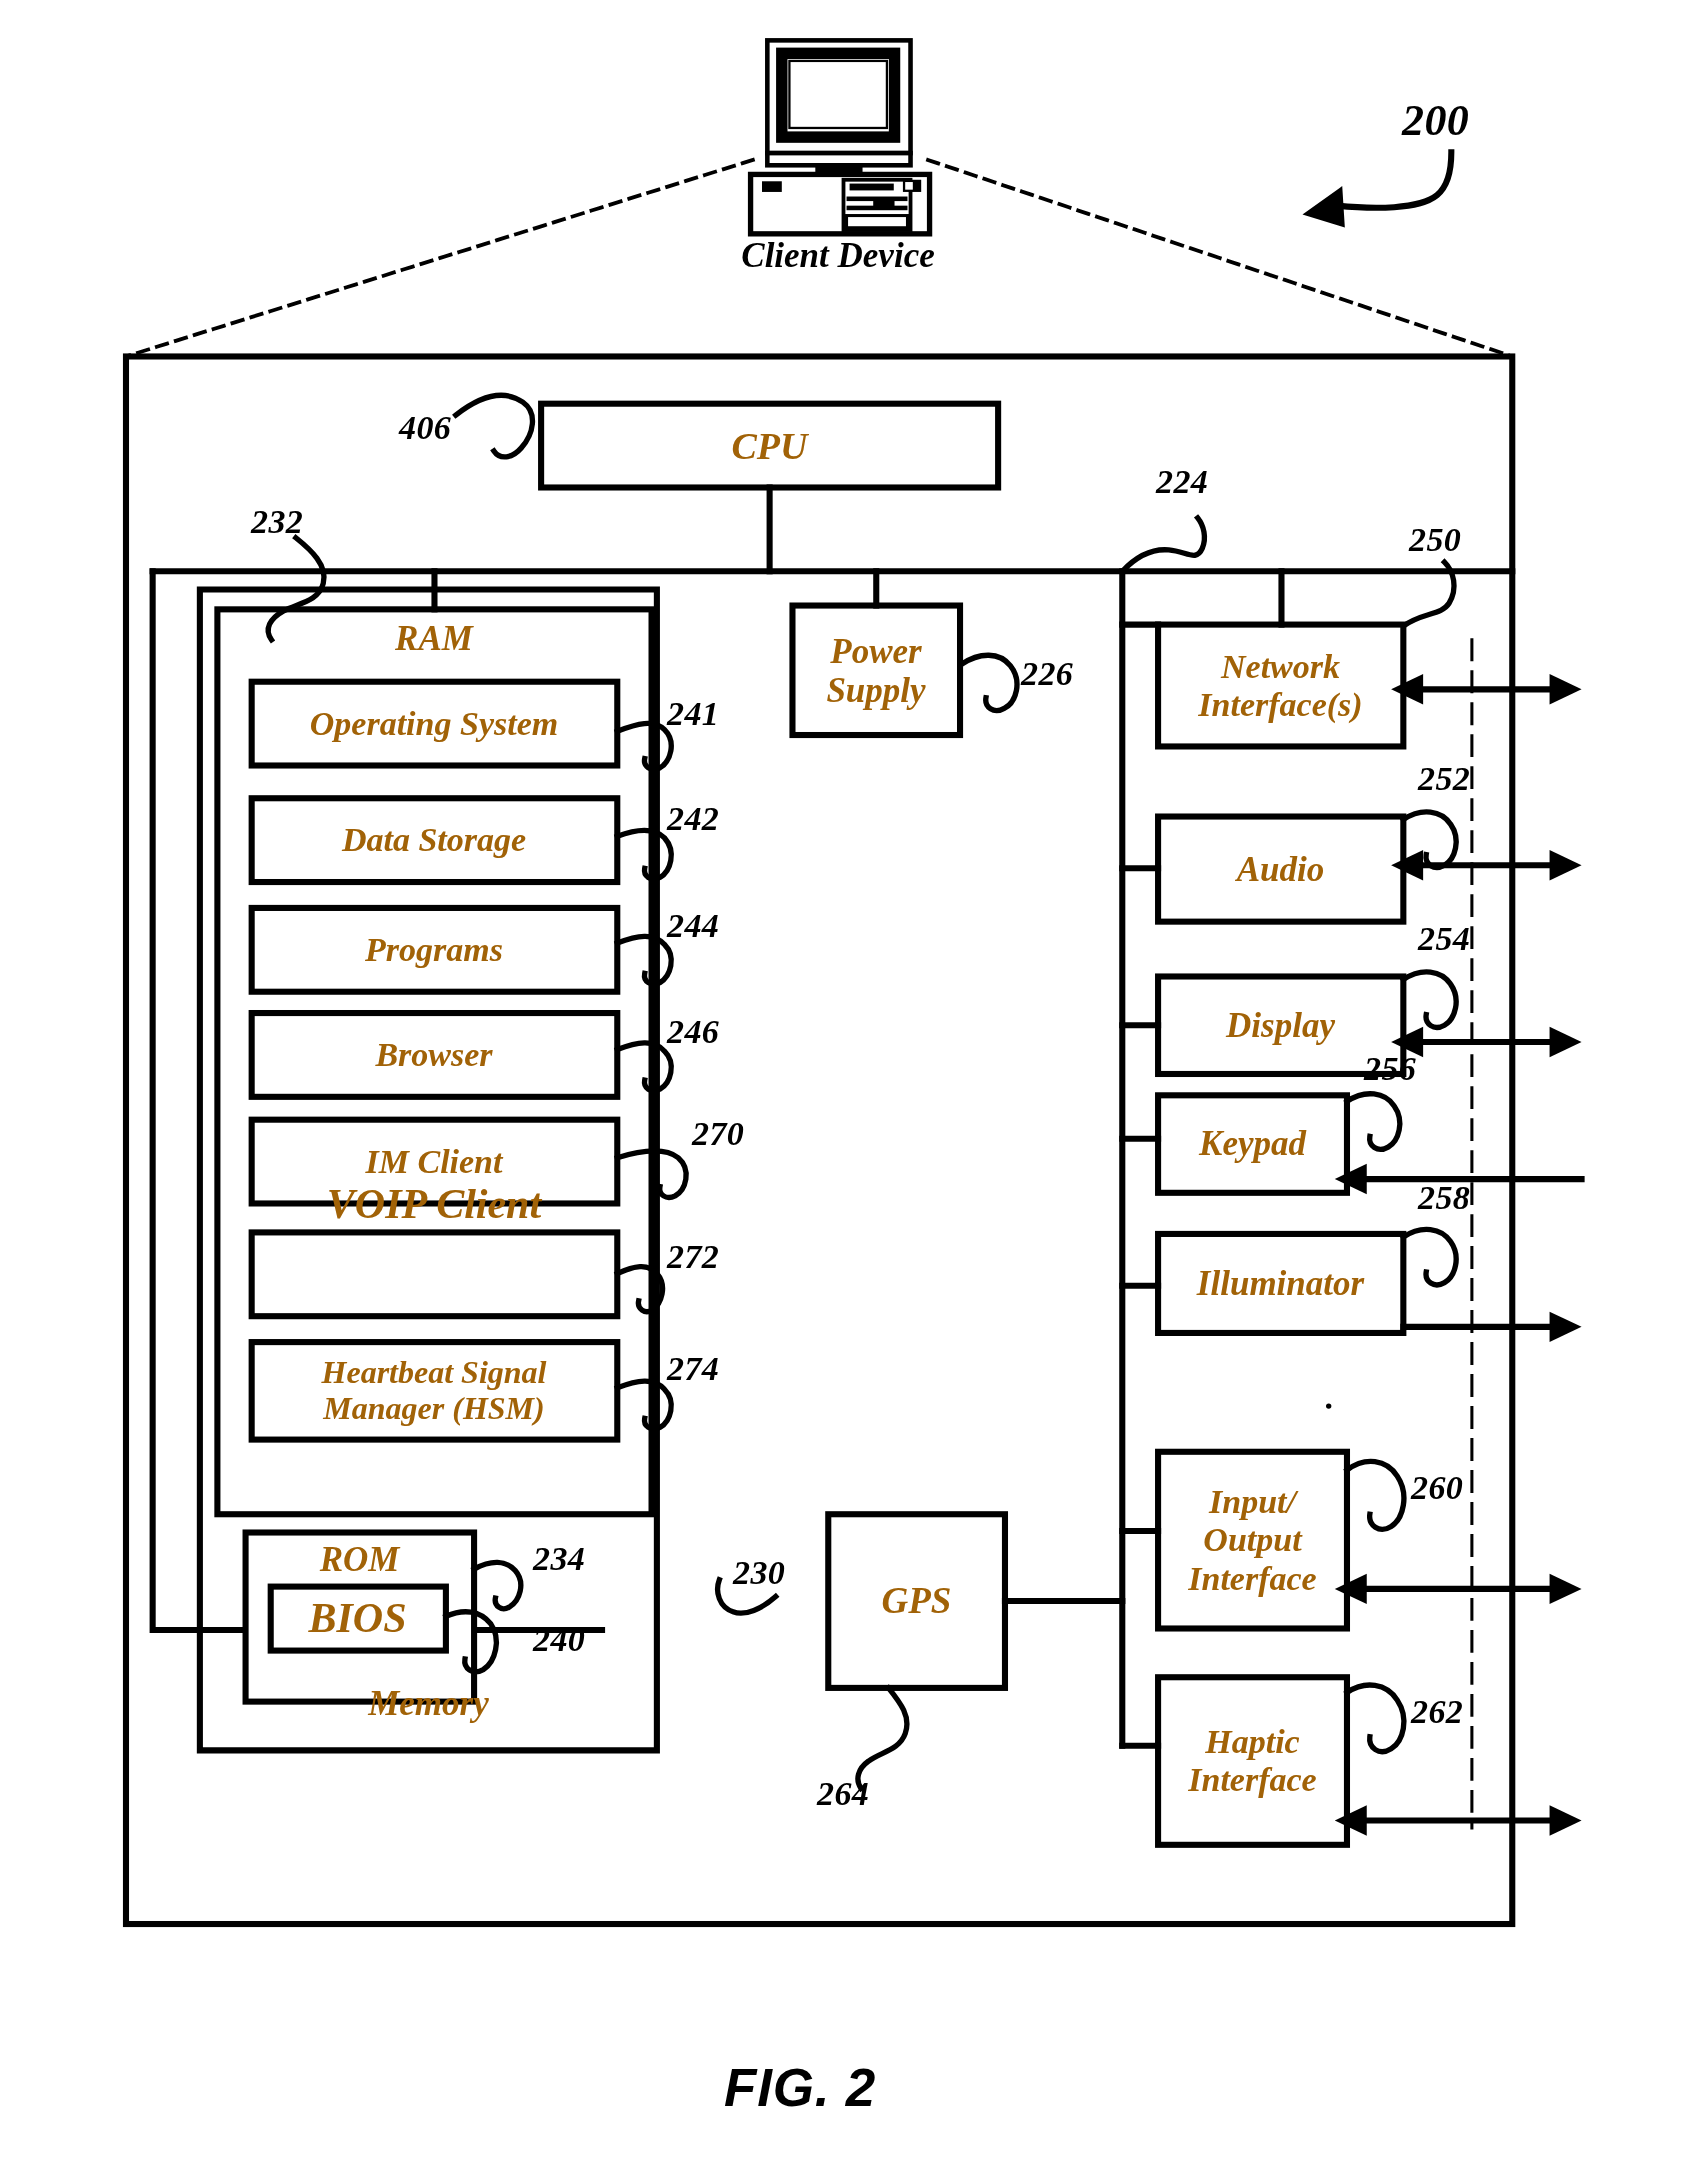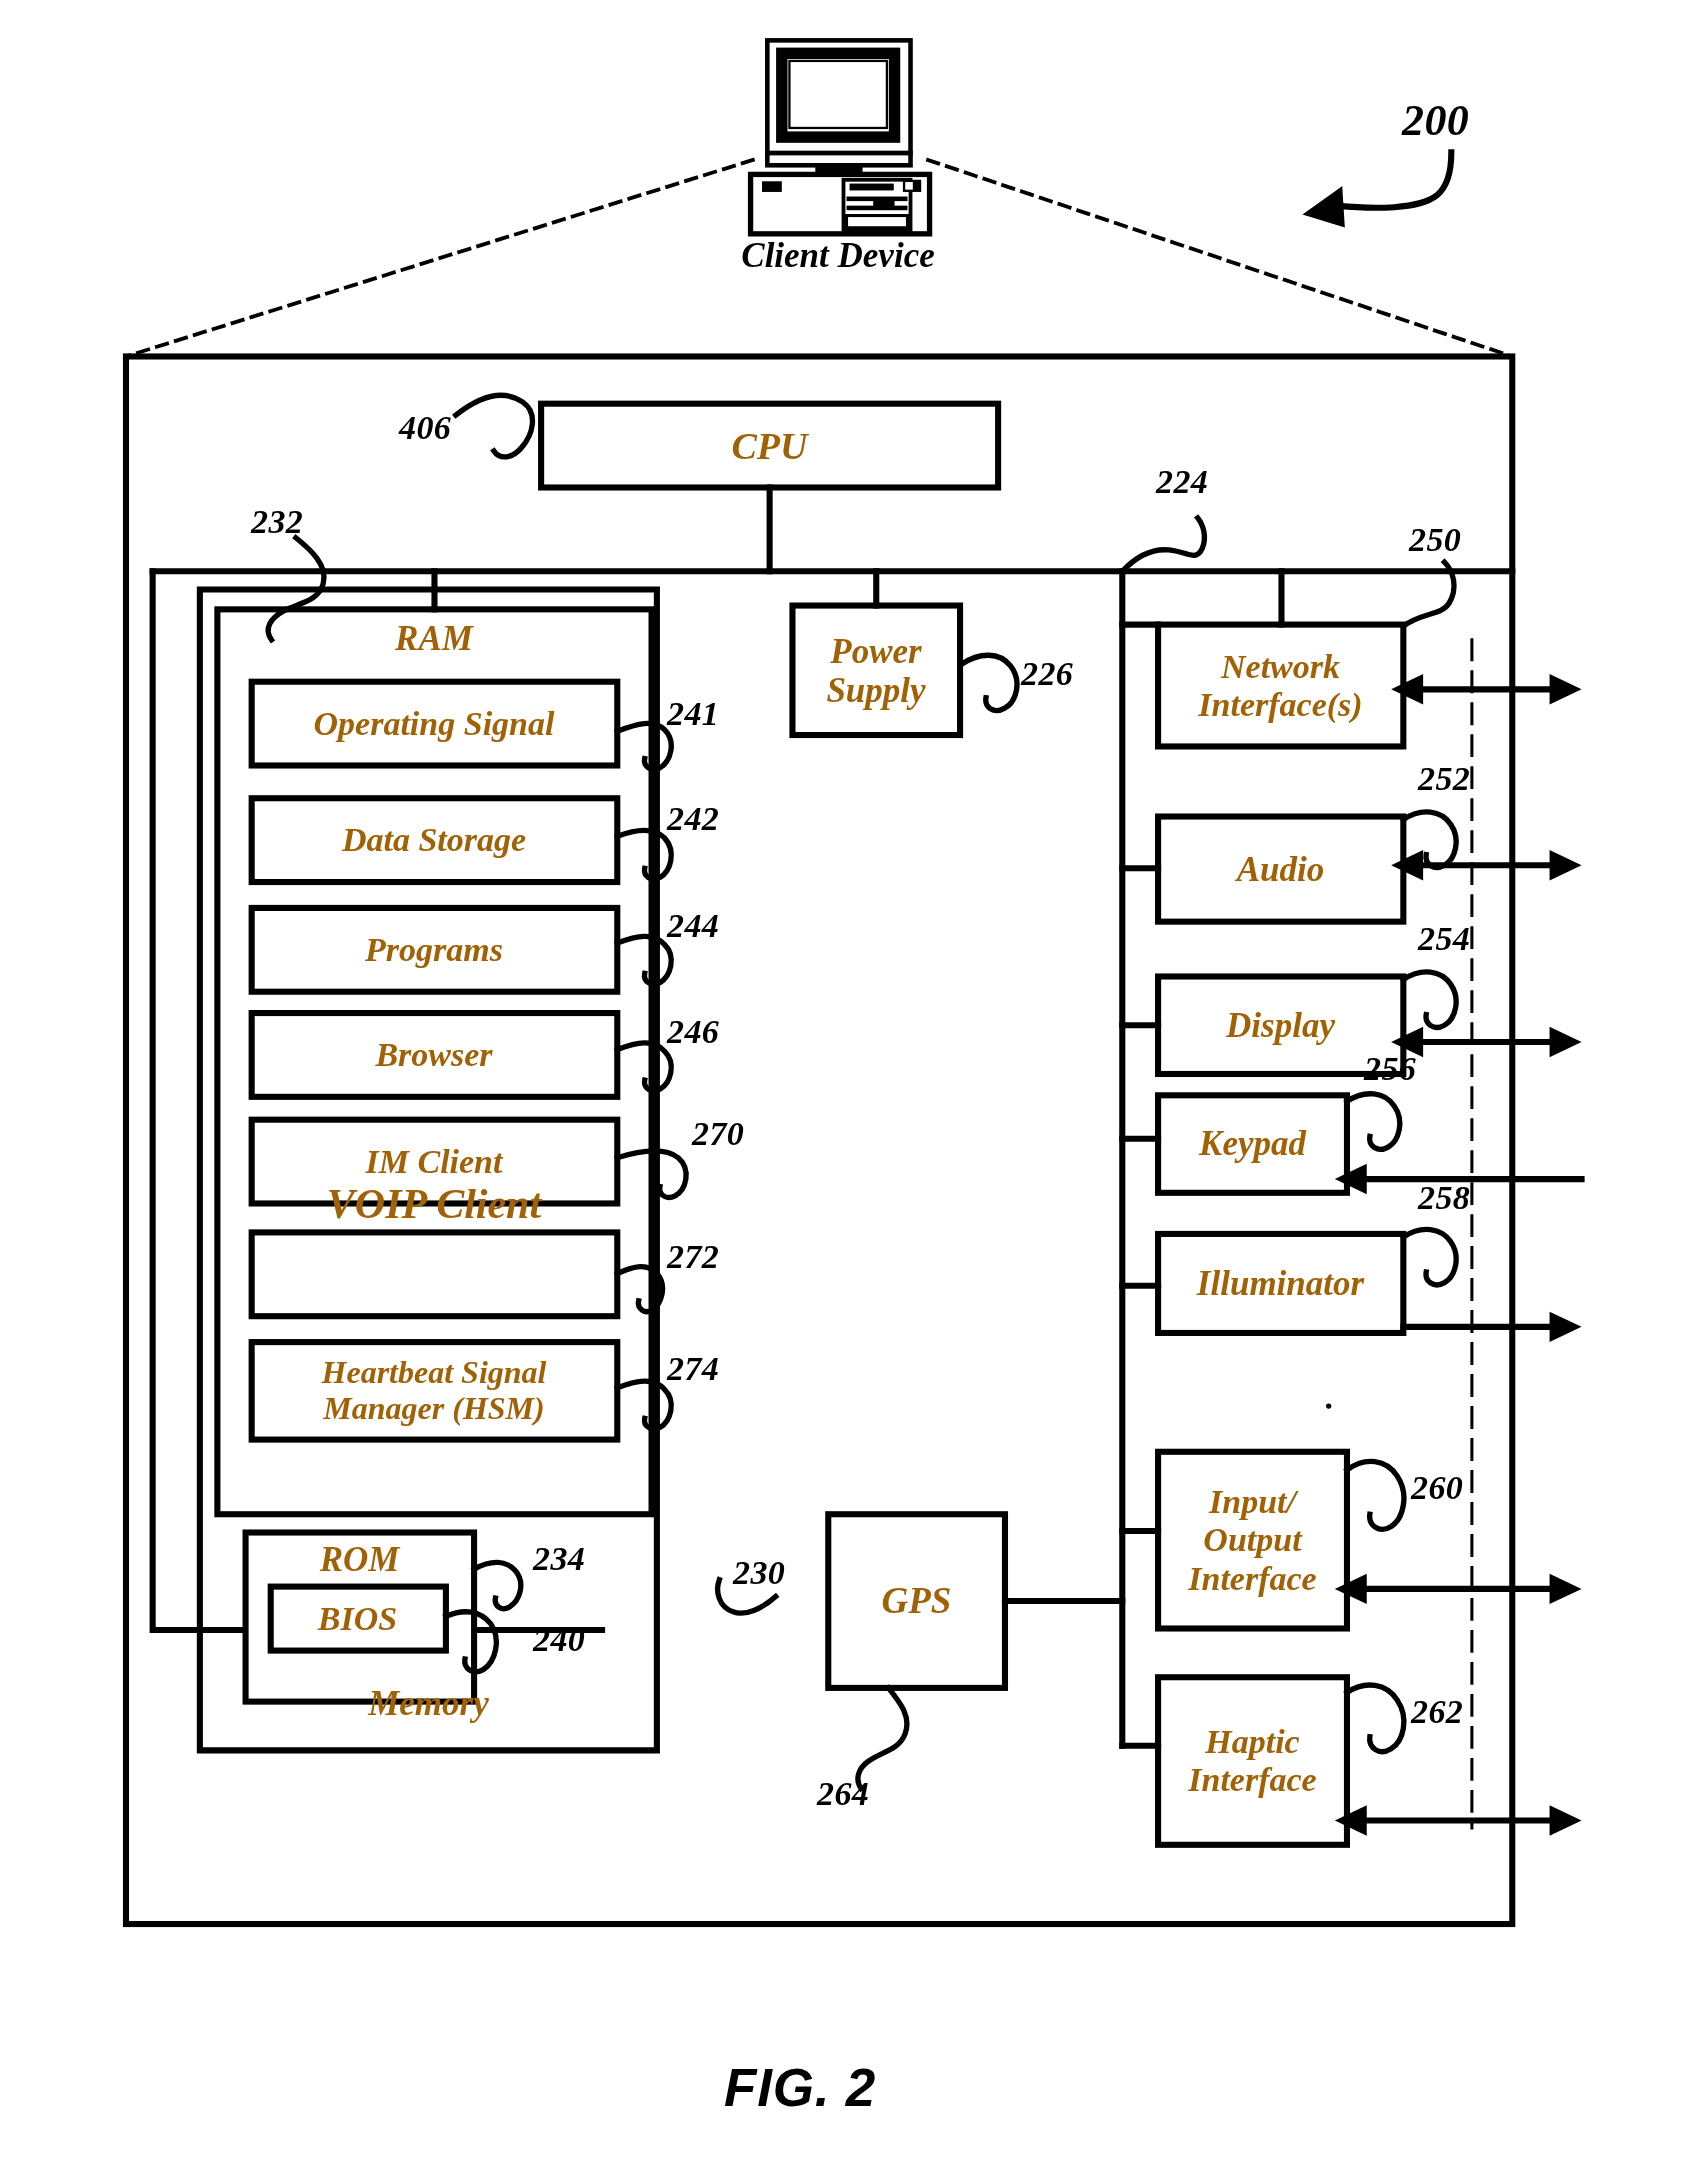--- a/index.html
+++ b/index.html
@@ -250,39 +250,39 @@
   <div class="refnum" style="left:251px; top:503px;">232</div>
 
   <div class="refnum" style="left:1156px; top:463px;">224</div>
 
   <div class="lbl blocklabel" style="left:792px; top:606px; width:168px; height:130px; font-size:35px;">Power
 Supply</div>
   <div class="refnum" style="left:1021px; top:655px;">226</div>
 
   <div class="lbl" style="left:217px; top:619px; width:434px; font-size:35px;">RAM</div>
 
-  <div class="lbl blocklabel" style="left:251px; top:682px; width:366px; height:84px; font-size:34px;">Operating Signal</div>
+  <div class="lbl blocklabel" style="left:251px; top:682px; width:366px; height:84px; font-size:34px;">Operating System</div>
   <div class="lbl blocklabel" style="left:251px; top:798px; width:366px; height:84px; font-size:34px;">Data Storage</div>
   <div class="lbl blocklabel" style="left:251px; top:908px; width:366px; height:84px; font-size:34px;">Programs</div>
   <div class="lbl blocklabel" style="left:251px; top:1013px; width:366px; height:84px; font-size:34px;">Browser</div>
   <div class="lbl blocklabel" style="left:251px; top:1120px; width:366px; height:84px; font-size:34px;">IM Client</div>
   <div class="lbl blocklabel" style="left:251px; top:1163px; width:366px; height:84px; font-size:42px;">VOIP Client</div>
   <div class="lbl blocklabel" style="left:251px; top:1342px; width:366px; height:98px; font-size:32px;">Heartbeat Signal
 Manager (HSM)</div>
 
   <div class="refnum" style="left:667px; top:695px;">241</div>
   <div class="refnum" style="left:667px; top:800px;">242</div>
   <div class="refnum" style="left:667px; top:907px;">244</div>
   <div class="refnum" style="left:667px; top:1013px;">246</div>
   <div class="refnum" style="left:692px; top:1115px;">270</div>
   <div class="refnum" style="left:667px; top:1238px;">272</div>
   <div class="refnum" style="left:667px; top:1350px;">274</div>
 
   <div class="lbl" style="left:245px; top:1540px; width:229px; font-size:35px;">ROM</div>
-  <div class="lbl blocklabel" style="left:270px; top:1587px; width:175px; height:64px; font-size:34px;">BIOS</div>
+  <div class="lbl blocklabel" style="left:270px; top:1587px; width:175px; height:64px; font-size:42px;">BIOS</div>
   <div class="refnum" style="left:533px; top:1540px;">234</div>
   <div class="refnum" style="left:533px; top:1621px;">240</div>
 
   <div class="lbl" style="left:200px; top:1684px; width:457px; font-size:35px;">Memory</div>
   <div class="refnum" style="left:733px; top:1554px;">230</div>
 
   <div class="lbl blocklabel" style="left:828px; top:1514px; width:177px; height:174px; font-size:37px;">GPS</div>
   <div class="refnum" style="left:817px; top:1775px;">264</div>
 
   <div class="lbl blocklabel" style="left:1158px; top:625px; width:245px; height:122px; font-size:34px;">Network

